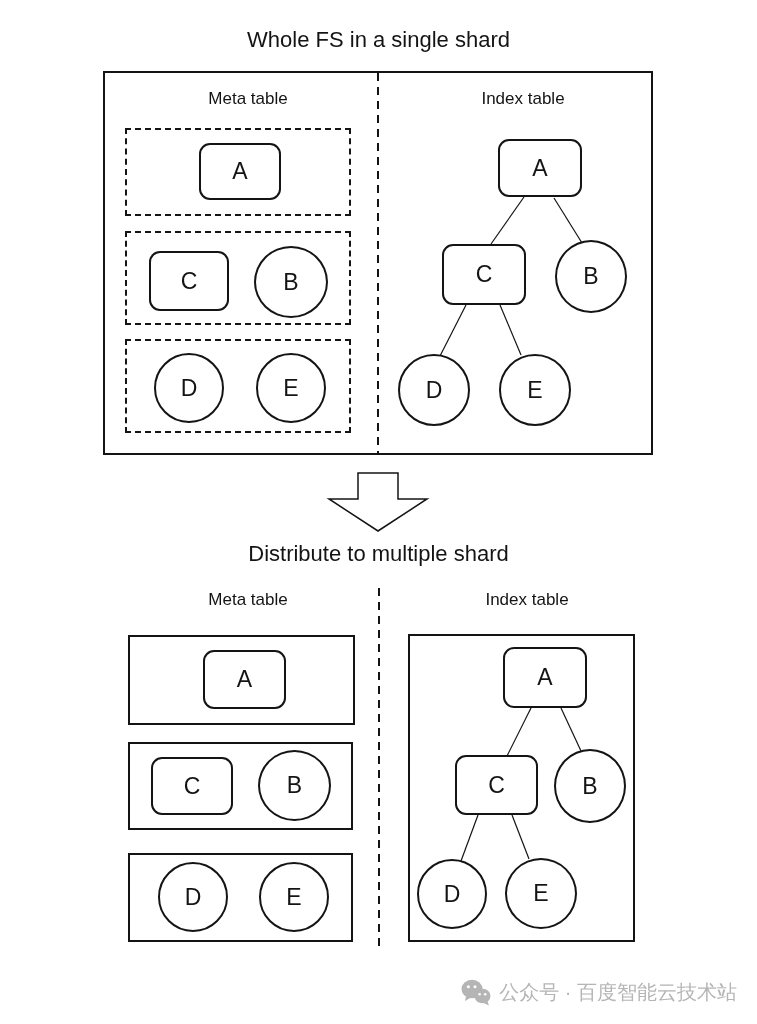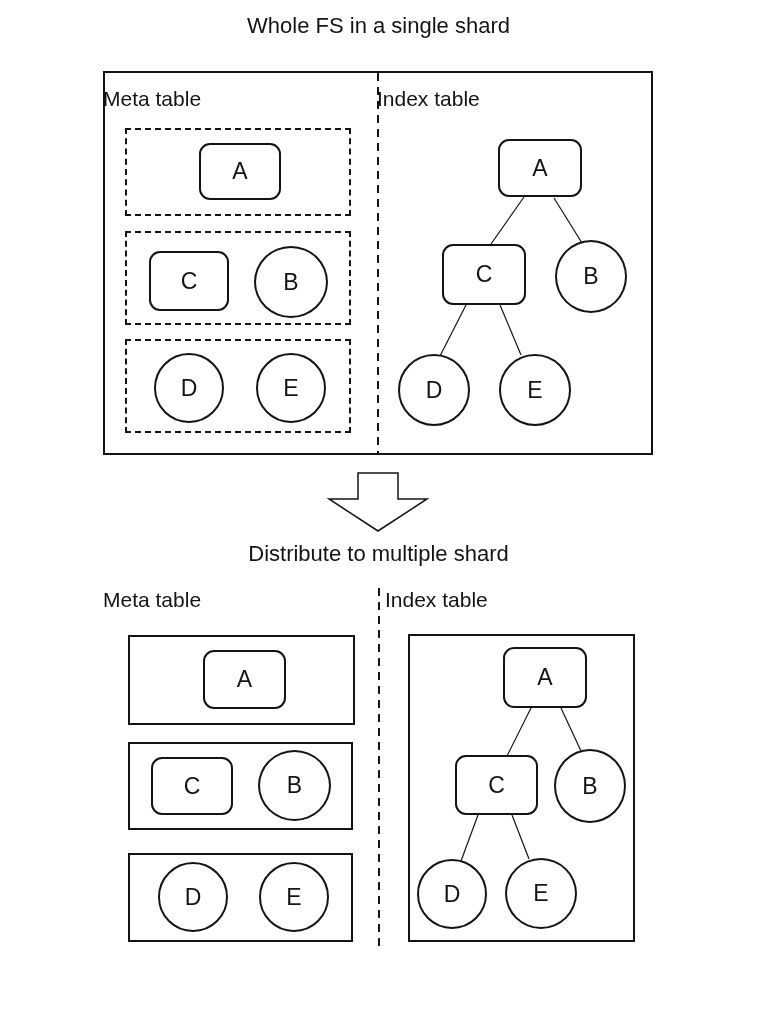--- a/index.html
+++ b/index.html
@@ -9,21 +9,21 @@
     background:#ffffff;
     font-family:"Liberation Sans", sans-serif;
     color:#141414;
     overflow:hidden;
   }
   .title{
     position:absolute;left:0;width:757px;
     text-align:center;font-size:22px;line-height:24px;color:#141414;
   }
   .heading{
-    position:absolute;text-align:left;font-size:21px;line-height:23px;color:#141414;
+    position:absolute;text-align:center;font-size:17px;line-height:23px;color:#141414;padding-left:8px;
   }
   .outer-box{
     position:absolute;box-sizing:border-box;
     border:2px solid #141414;background:transparent;
   }
   .solid-shard{
     position:absolute;box-sizing:border-box;
     border:2px solid #141414;background:#ffffff;
   }
   .dashed-group{
@@ -62,21 +62,21 @@
     <line x1="500" y1="305" x2="521" y2="355" stroke="#141414" stroke-width="1.2"></line>
 
     <line x1="531" y1="708" x2="507" y2="756" stroke="#141414" stroke-width="1.2"></line>
     <line x1="561" y1="708" x2="581" y2="751" stroke="#141414" stroke-width="1.2"></line>
     <line x1="478" y1="815" x2="461" y2="861" stroke="#141414" stroke-width="1.2"></line>
     <line x1="512" y1="815" x2="529" y2="859" stroke="#141414" stroke-width="1.2"></line>
 
     <polygon points="358,473 398,473 398,499 427,499 378,531 329,499 358,499" fill="#ffffff" stroke="#141414" stroke-width="1.5"></polygon>
   </svg>
 
-  <div class="title" style="top:14px;">Whole FS in a single shard</div>
+  <div class="title" style="top:28px;">Whole FS in a single shard</div>
 
   <div class="outer-box" style="left:103px;top:71px;width:550px;height:384px;"></div>
   <div class="v-divider" style="left:377px;top:73px;height:380px;"></div>
 
   <div class="heading" style="left:103px;top:87px;width:274px;">Meta table</div>
   <div class="heading" style="left:377px;top:87px;width:276px;">Index table</div>
 
   <div class="dashed-group" style="left:125px;top:128px;width:226px;height:88px;"></div>
   <div class="node rounded" style="left:199px;top:143px;width:82px;height:57px;">
       <span>A</span>
@@ -151,14 +151,27 @@
   <div class="node ellipse" style="left:554px;top:749px;width:72px;height:74px;">
       <span>B</span>
     </div>
   <div class="node ellipse" style="left:417px;top:859px;width:70px;height:70px;">
       <span>D</span>
     </div>
   <div class="node ellipse" style="left:505px;top:858px;width:72px;height:71px;">
       <span>E</span>
     </div>
 
+  <div class="watermark">
+    <svg width="30" height="27" viewBox="0 0 30 27">
+      <ellipse cx="11" cy="10" rx="10.5" ry="9.3" fill="#b5b5b5"></ellipse>
+      <polygon points="5,17 4,22 10,18.5" fill="#b5b5b5"></polygon>
+      <circle cx="7.4" cy="7.8" r="1.5" fill="#ffffff"></circle>
+      <circle cx="14" cy="7.8" r="1.5" fill="#ffffff"></circle>
+      <ellipse cx="21.5" cy="17" rx="8" ry="7.3" fill="#b5b5b5"></ellipse>
+      <polygon points="26.5,22.5 28,26.5 22.5,24" fill="#b5b5b5"></polygon>
+      <circle cx="18.6" cy="15.2" r="1.3" fill="#ffffff"></circle>
+      <circle cx="24.2" cy="15.2" r="1.3" fill="#ffffff"></circle>
+    </svg>
+    <span>公众号 · 百度智能云技术站</span>
+  </div>
 
 </div>
 
 </body></html>

